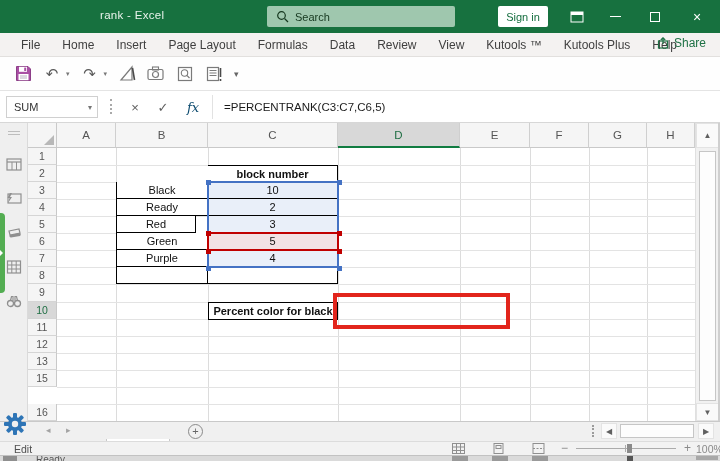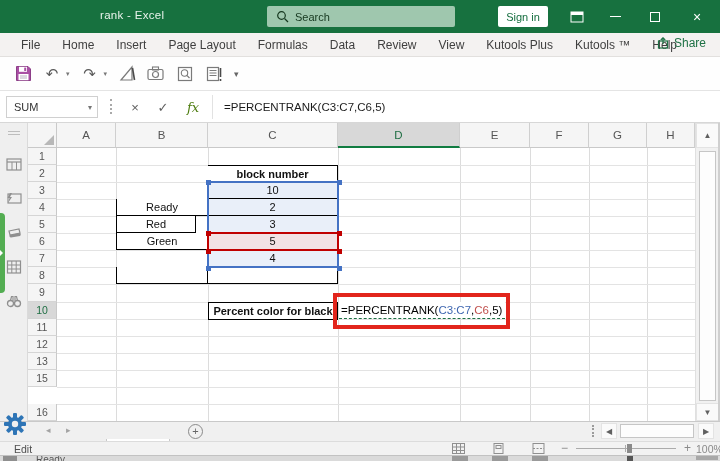--- a/index.html
+++ b/index.html
@@ -30,21 +30,21 @@
   .undo-glyph { font-size:15px; color:#5A5A5A; }
   .mini-chevron { font-size:7px; color:#777; margin-left:-6px; }
   #qat-overflow { font-size:9px; color:#666; }
 
   
   #fbar { left:0; top:91px; width:720px; height:32px; background:#fff; border-bottom:1px solid #D7D7D7; }
   #namebox { left:6px; top:96px; width:92px; height:22px; border:1px solid #D0D0D0; display:flex; align-items:center; justify-content:space-between; padding:0 5px 0 7px; font-size:11px; color:#333; }
   #namebox .dd { color:#777; font-size:8px; }
   #fbar-dots { left:110px; top:99px; height:15px; border-left:2px dotted #A9A9A9; }
   .fbtn { top:96px; width:22px; height:22px; display:flex; align-items:center; justify-content:center; color:#5E5E5E; font-size:13px; }
-  #fx-btn { font-family:"DejaVu Serif", serif; font-style:italic; font-size:13px; color:#4d7c0f;text-align:right; }
+  #fx-btn { font-family:"DejaVu Serif", serif; font-style:italic; font-size:13px; color:#0c4a6e;text-align:right; }
   #fbar-divider { left:212px; top:95px; width:1px; height:24px; background:#E2E2E2; }
   #fbar-formula { left:224px; top:101px; font-size:11.5px; color:#1B1B1B; }
 
   
   #sidebar { left:0; top:123px; width:28px; height:318px; background:#EFEFEF; border-right:1px solid #DADADA; }
   #sb-handle { left:8px; top:8px; width:12px; height:4px; border-top:1px solid #BDBDBD; border-bottom:1px solid #BDBDBD; }
   .sb-ico { left:6px; width:16px; height:16px; }
   #sb-greenbar { left:0; top:90px; width:5px; height:80px; background:#53AD52; border-radius:0 4px 4px 0; }
   #sb-greenbar:after { content:""; position:absolute; left:0; top:37px; border:3px solid transparent; border-left-color:#fff; }
   #gear-wrap { left:3px; top:412px; width:24px; height:24px; z-index:30; }
@@ -144,22 +144,22 @@
 
   <div class="abs" id="ribbon">
       <div class="rtab">File</div>
       <div class="rtab">Home</div>
       <div class="rtab">Insert</div>
       <div class="rtab">Page Layout</div>
       <div class="rtab">Formulas</div>
       <div class="rtab">Data</div>
       <div class="rtab">Review</div>
       <div class="rtab">View</div>
+      <div class="rtab">Kutools ™</div>
       <div class="rtab">Kutools Plus</div>
-      <div class="rtab">Kutools ™</div>
       <div class="rtab">Help</div>
     </div>
   <div class="abs" id="share-btn">
     <svg width="12" height="12" viewBox="0 0 12 12">
         <rect x="1.5" y="4" width="9" height="7" fill="none" stroke="#1E7145" stroke-width="1.2"></rect>
         <path d="M6 7 L6 1 M3.8 3 L6 .8 L8.2 3" stroke="#1E7145" fill="none" stroke-width="1.2"></path>
       </svg>
     <span>Share</span>
   </div>
 
@@ -275,27 +275,20 @@
         <circle cx="12" cy="12" r="3.2" fill="#EFEFEF"></circle>
       </svg>
   </div>
 
   <div class="abs" id="sheet">
     <div class="abs" id="corner">
         <div class="tri"></div>
       </div>
 
     <div class="abs" id="label-cell">Percent color for black</div>
-    <div class="abs" id="edit-cell">
-        <span>=PERCENTRANK(</span>
-        <span class="blue">C3:C7</span>
-        <span>,</span>
-        <span class="red">C6</span>
-        <span>,5)</span>
-      </div>
     <div class="abs" id="red-box"></div>
   <div class="vline" style="left: 88px; height: 272.96px; position: absolute;"></div>
       <div class="vline" style="left: 180px; height: 272.96px; position: absolute;"></div>
       <div class="vline" style="left: 310px; height: 272.96px; position: absolute;"></div>
       <div class="vline" style="left: 432px; height: 272.96px; position: absolute;"></div>
       <div class="vline" style="left: 502px; height: 272.96px; position: absolute;"></div>
       <div class="vline" style="left: 561px; height: 272.96px; position: absolute;"></div>
       <div class="vline" style="left: 619px; height: 272.96px; position: absolute;"></div>
       <div class="hline" style="left: 29px; top: 42.06px; width: 638px; position: absolute;"></div>
       <div class="hline" style="left: 29px; top: 59.12px; width: 638px; position: absolute;"></div>
@@ -331,27 +324,29 @@
       <div class="rowhdr" style="top: 144.42px; height: 17.06px; position: absolute;">8</div>
       <div class="rowhdr" style="top: 161.48px; height: 17.06px; position: absolute;">9</div>
       <div class="rowhdr sel" style="top: 178.54px; height: 17.06px; position: absolute;">10</div>
       <div class="rowhdr" style="top: 195.6px; height: 17.06px; position: absolute;">11</div>
       <div class="rowhdr" style="top: 212.66px; height: 17.06px; position: absolute;">12</div>
       <div class="rowhdr" style="top: 229.72px; height: 17.06px; position: absolute;">13</div>
       <div class="rowhdr" style="top: 246.78px; height: 17.06px; position: absolute;">14</div>
       <div class="rowhdr" style="top: 247px; height: 17.06px; position: absolute;">15</div>
       <div class="rowhdr" style="top: 280.9px; height: 17.06px; position: absolute;">16</div>
       <div class="tcell hdr" style="left: 180px; top: 42.06px; width: 130px; height: 17.06px; position: absolute; border-left: none; border-top: 1px solid rgb(0, 0, 0);">block number</div>
+      <div class="tcell" style="left: 88px; top: 59.12px; width: 92px; height: 17.06px; position: absolute; border-left: 1px solid rgb(0, 0, 0); border-top: none;">Black</div>
       <div class="tcell bluefill" style="left: 180px; top: 59.12px; width: 130px; height: 17.06px; position: absolute; border-left: none; border-top: none;">10</div>
       <div class="tcell" style="left: 88px; top: 76.18px; width: 92px; height: 17.06px; position: absolute; border-left: 1px solid rgb(0, 0, 0); border-top: none;">Ready</div>
       <div class="tcell bluefill" style="left: 180px; top: 76.18px; width: 130px; height: 17.06px; position: absolute; border-left: none; border-top: none;">2</div>
       <div class="tcell" style="left: 88px; top: 93.24px; width: 80px; height: 17.06px; position: absolute; border-left: 1px solid rgb(0, 0, 0); border-top: none;">Red</div>
       <div class="tcell bluefill" style="left: 180px; top: 93.24px; width: 130px; height: 17.06px; position: absolute; border-left: none; border-top: none;">3</div>
       <div class="tcell" style="left: 88px; top: 110.3px; width: 92px; height: 17.06px; position: absolute; border-left: 1px solid rgb(0, 0, 0); border-top: none;">Green</div>
       <div class="tcell redfill" style="left: 180px; top: 110.3px; width: 130px; height: 17.06px; position: absolute; border-left: none; border-top: none;">5</div>
+      <div class="tcell" style="left: 88px; top: 127.36px; width: 92px; height: 17.06px; position: absolute; border-left: 1px solid rgb(0, 0, 0); border-top: none;">Purple</div>
       <div class="tcell bluefill" style="left: 180px; top: 127.36px; width: 130px; height: 17.06px; position: absolute; border-left: none; border-top: none;">4</div>
       <div class="tcell" style="left: 88px; top: 144.42px; width: 92px; height: 17.06px; position: absolute; border-left: 1px solid rgb(0, 0, 0); border-top: none;"></div>
       <div class="tcell" style="left: 180px; top: 144.42px; width: 130px; height: 17.06px; position: absolute; border-left: none; border-top: none;"></div>
       <div class="sel-overlay" style="left: 179px; top: 58.12px; width: 132px; height: 87.3px; position: absolute; border: 2px solid rgb(68, 114, 196);">
         <div class="handle" style="left: -3px; top: -3px; background: rgb(68, 114, 196);"></div>
         <div class="handle" style="left: 128px; top: -3px; background: rgb(68, 114, 196);"></div>
         <div class="handle" style="left: -3px; top: 83.3px; background: rgb(68, 114, 196);"></div>
         <div class="handle" style="left: 128px; top: 83.3px; background: rgb(68, 114, 196);"></div>
       </div>
       <div class="sel-overlay" style="left: 179px; top: 109.3px; width: 132px; height: 19.06px; position: absolute; border: 2px solid rgb(192, 0, 0);">

